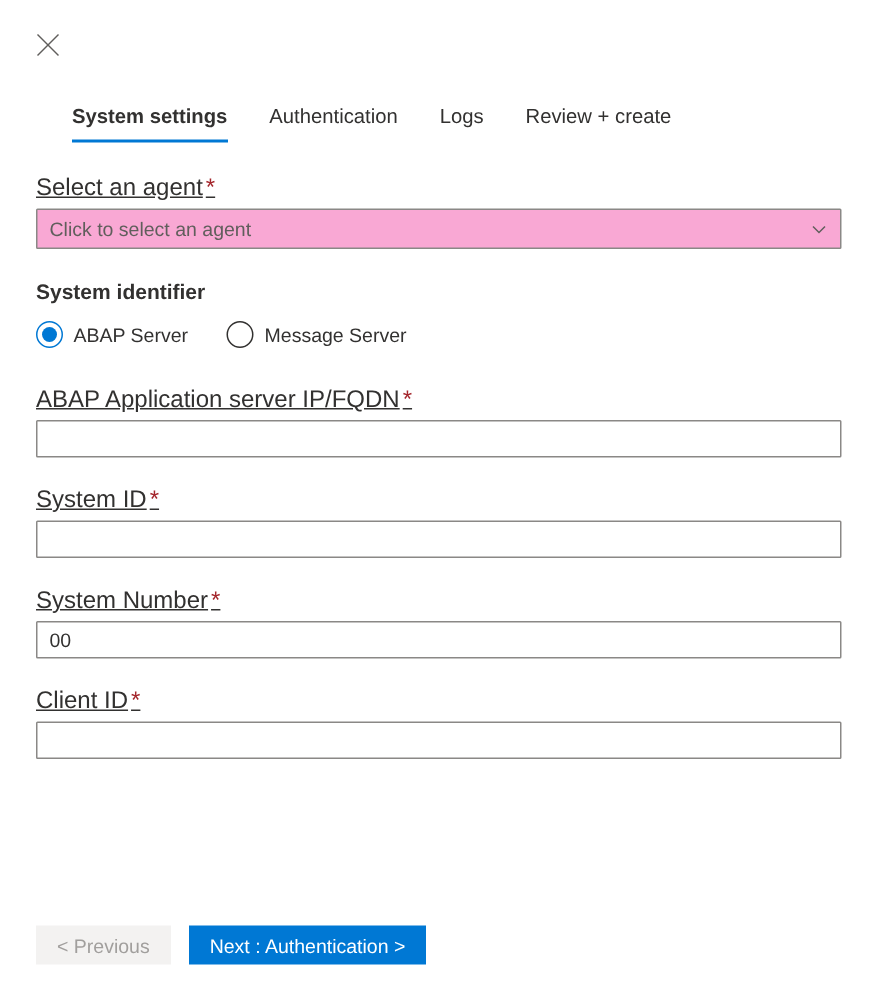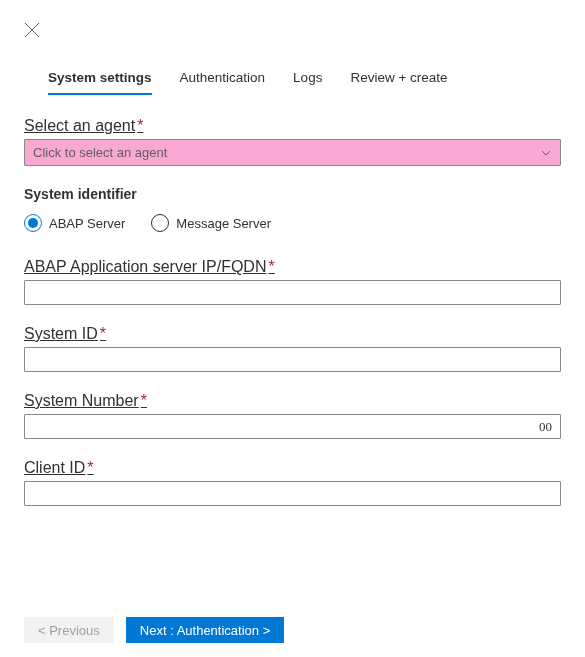--- a/index.html
+++ b/index.html
@@ -126,23 +126,22 @@
       border-radius: 50%;
       background: #0078d4;
     }
     .text-input {
       width: 100%;
       height: 25px;
       border: 1px solid #8a8886;
       border-radius: 1px;
       padding: 0 8px;
       font-size: 13px;
-      font-family: Liberation Serif, serif;
-      color: #323130;
-      text-align: right;
+      font-family: Liberation Sans, sans-serif;
+      color: #323130;
     }
     .footer {
       position: absolute;
       bottom: 14px;
       left: 24px;
       display: flex;
       gap: 12px;
     }
     .btn {
       height: 26px;

